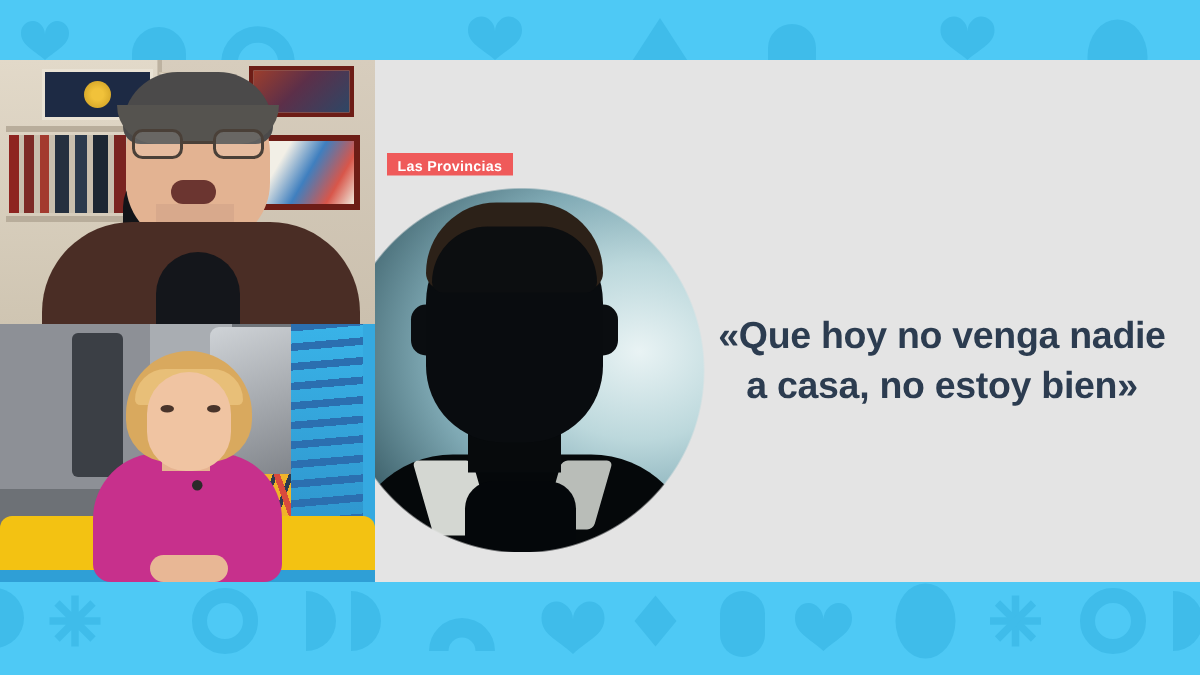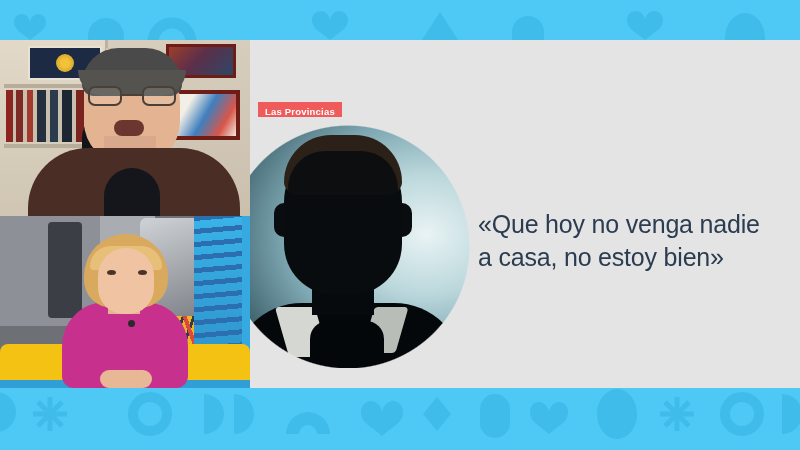--- a/index.html
+++ b/index.html
@@ -294,24 +294,24 @@
   }
   .sil-chest {
     position:absolute; left:60px; top:196px; width:74px; height:52px;
     background:#04070a; border-radius:18px 18px 0 0;
   }
 
   
   .quote {
     position:absolute; left:478px; top:168px;
     width:300px;
-    text-align:left;
+    text-align:center;
     color:#2c3c50;
     font-size:25px;
-    font-weight:normal;
+    font-weight:bold;
     line-height:1.32;
     letter-spacing:-.2px;
   }
 </style>
 </head>
 <body>
 
 <div class="band" id="band-top">
   <svg viewBox="0 0 800 40">
     <g fill="#3fbcea">

